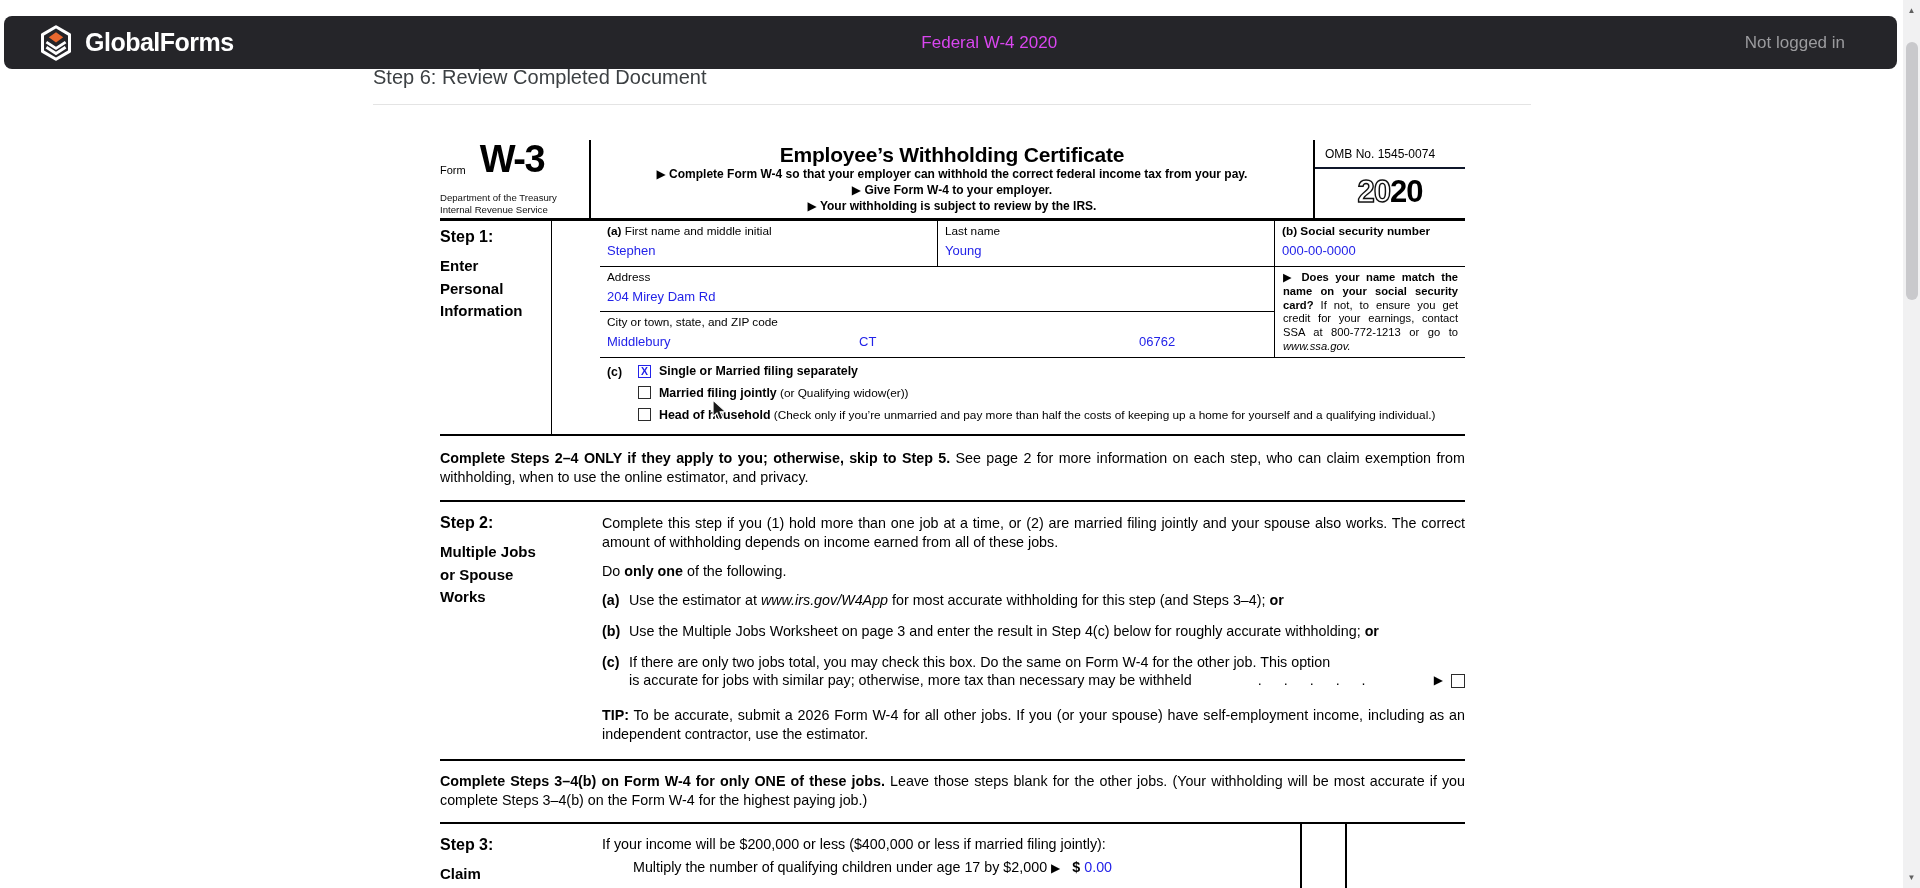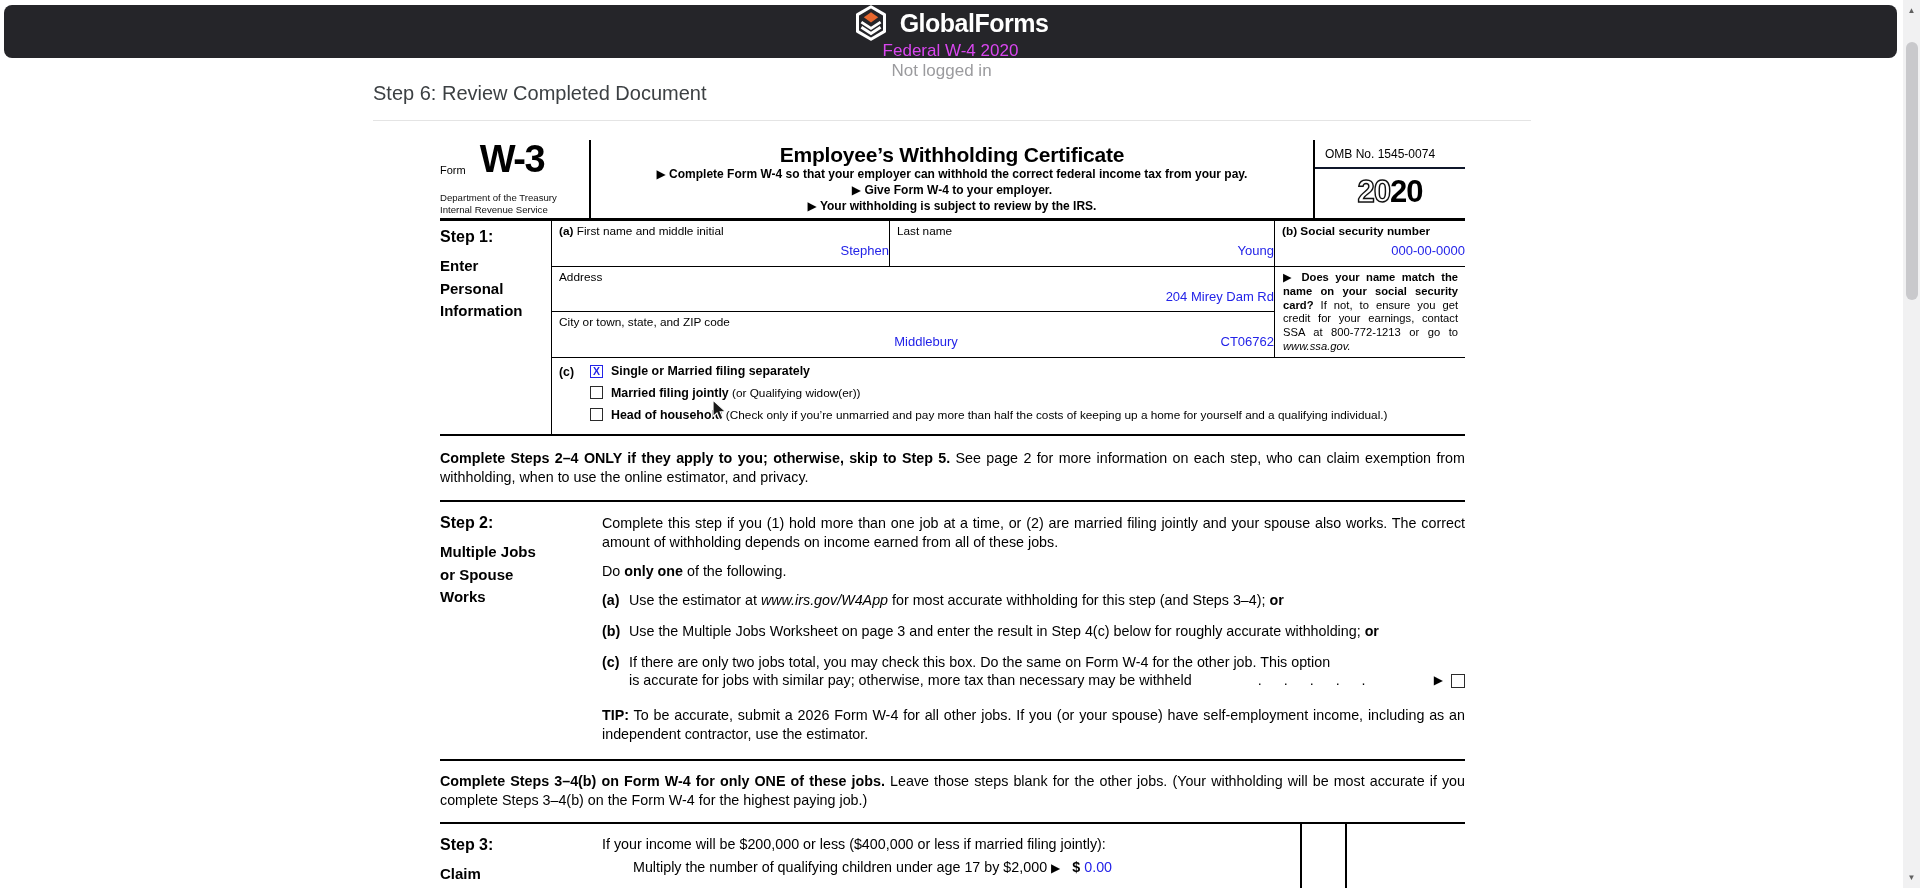--- a/index.html
+++ b/index.html
@@ -1,30 +1,30 @@
 <!DOCTYPE html>
 <html><head>
 <meta charset="utf-8">
 <style>
   * { margin:0; padding:0; box-sizing:border-box; }
   html,body { width:1920px; height:888px; overflow:hidden; background:#fff;
               font-family:"Liberation Sans","DejaVu Sans",sans-serif; }
   body { position:relative; }
 
   
-  .app-header { position:absolute; top:5px; left:4px; width:1893px; height:53px;
+  .app-header { position:absolute; top:16px; left:4px; width:1893px; height:53px;
     background:#252529; border-radius:8px; display:flex; align-items:center;
-    padding:0 7px;flex-direction:column; }
+    padding:0 34px; }
   .brand { display:flex; align-items:center; gap:11px; cursor:pointer; }
   .brand-name { color:#fff; font-size:25px; font-weight:bold; letter-spacing:-0.5px; }
   .header-title { flex:1; text-align:center; color:#d946ef; font-size:17px; }
   .header-status { color:#9b9b9e; font-size:17px; margin-right:18px; }
 
   
-  .step6 { position:absolute; top:82px; left:373px; width:1158px; padding-bottom:15px;
+  .step6 { position:absolute; top:66px; left:373px; width:1158px; padding-bottom:15px;
     border-bottom:1px solid #e4e4e4; font-size:20px; color:#3c4043; }
 
   
   .doc { position:absolute; top:140px; left:440px; width:1025px; color:#000; font-size:14.3px; }
 
   
   .fh { display:flex; border-bottom:3px solid #000; }
   .fh-left { width:151px; border-right:2px solid #000; display:flex; flex-direction:column;
     justify-content:space-between; padding:2px 6px 3px 0; }
   .form-word { font-size:11px; margin:14px 2px 0 0; }
@@ -33,33 +33,33 @@
   .dept { font-size:9.6px; line-height:1.2; color:#111; }
   .fh-center { flex:1; border-right:2px solid #000; text-align:center; padding:3px 16px 4px; }
   .fh-title { font-size:21px; font-weight:bold; letter-spacing:-0.2px; }
   .fh-sub { font-size:12px; font-weight:bold; line-height:1.32; }
   .fh-right { width:150px; display:flex; flex-direction:column; }
   .omb { font-size:12px; padding:7px 0 6px 10px; border-bottom:2px solid #0f172a; }
   .year { text-align:center; font-size:31px; font-weight:bold; letter-spacing:-1px; padding-top:5px; }
   .yr-o { color:#fff; -webkit-text-stroke:1.4px #111; text-shadow:0 0 1px #333; }
 
   
-  .s1 { display:flex; border-bottom:2.5px solid #000; }
+  .s1 { display:flex; border-bottom:2.5px solid #000;gap:48px; }
   .s1-label { width:112px; border-right:1.5px solid #000; padding-top:7px; }
   .stepno { font-size:16px; font-weight:bold; margin-bottom:9px; }
   .steptitle { font-size:15px; font-weight:bold; line-height:1.5; }
   .s1-body { flex:1; }
   .r1 { display:flex; border-bottom:1.5px solid #000; height:46px; }
   .cell { padding:3px 0 0 7px; }
   .c-first { width:338px; border-right:1.5px solid #000; }
   .c-last  { flex:1; border-right:1.5px solid #000; }
   .c-ssn   { width:190px; }
   .cell-label { font-size:11.8px; }
   .cell-label b { font-size:11.8px; }
-  .cell-value { color:#2323e8; font-size:13px; margin-top:5px;text-align:right; }
+  .cell-value { color:#2323e8; font-size:13px; margin-top:5px; }
   .r23 { display:flex; border-bottom:1.5px solid #000; }
   .r23-left { flex:1; border-right:1.5px solid #000; }
   .r2 { border-bottom:1.5px solid #000; height:45px; padding:3px 0 0 7px; }
   .r3 { height:45px; padding:3px 0 0 7px; }
   .cityrow span { display:inline-block; }
   .w-city { width:252px; } .w-state { width:280px; }
   .r23-right { width:190px; padding:4px 7px 2px 8px; font-size:11.2px; line-height:1.22;
     text-align:justify; }
   .r4 { display:flex; padding:6px 0 6px 7px; }
   .c-c { width:31px; font-weight:bold; font-size:12.3px; padding-top:1px; }

